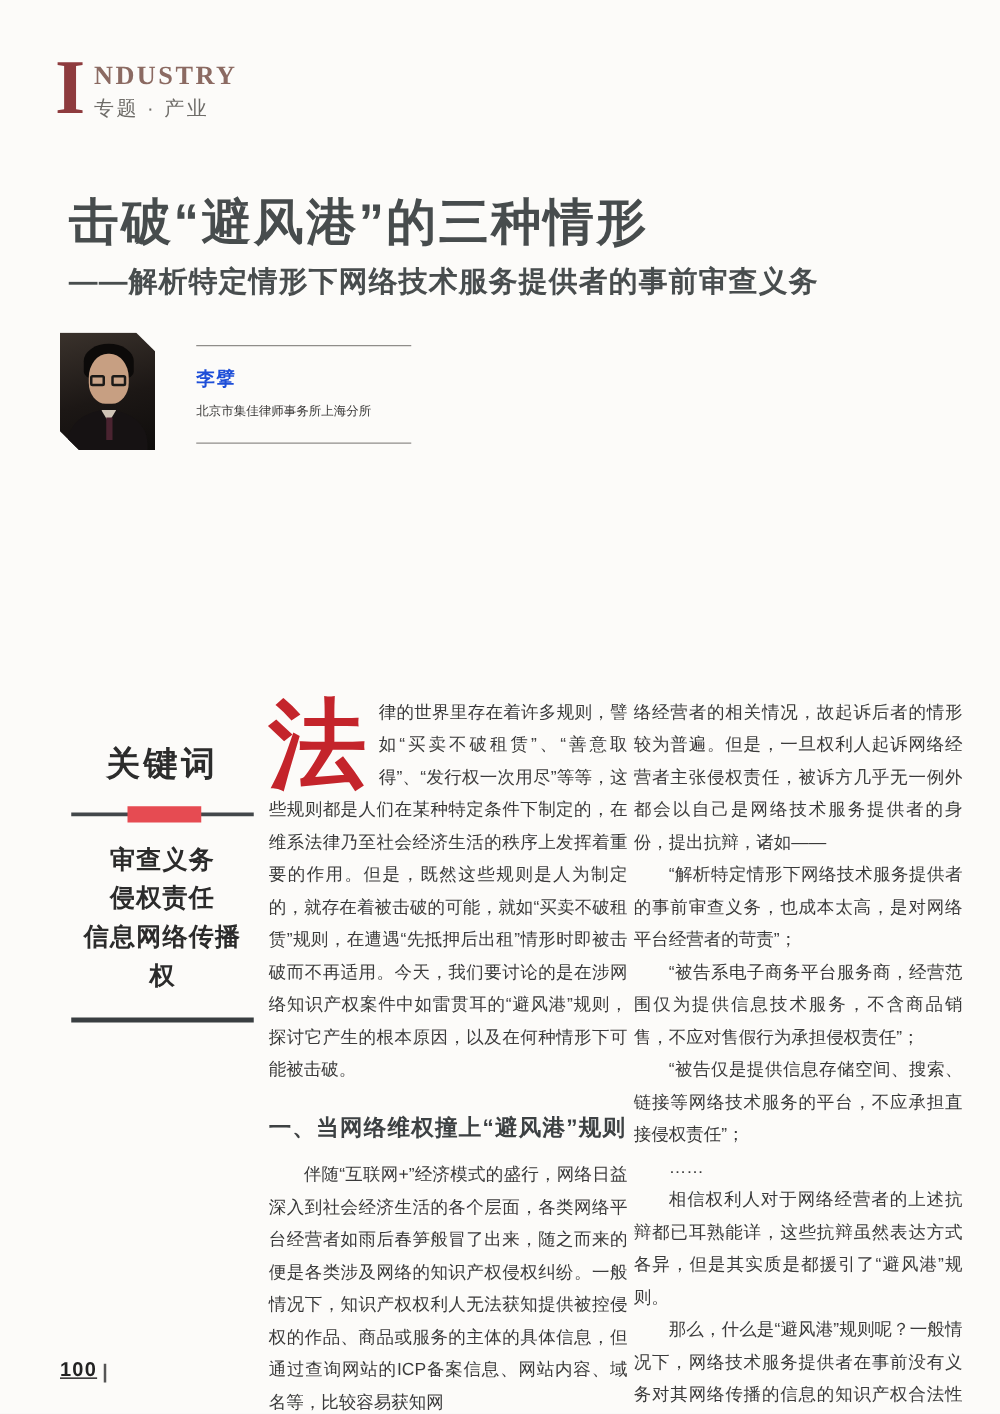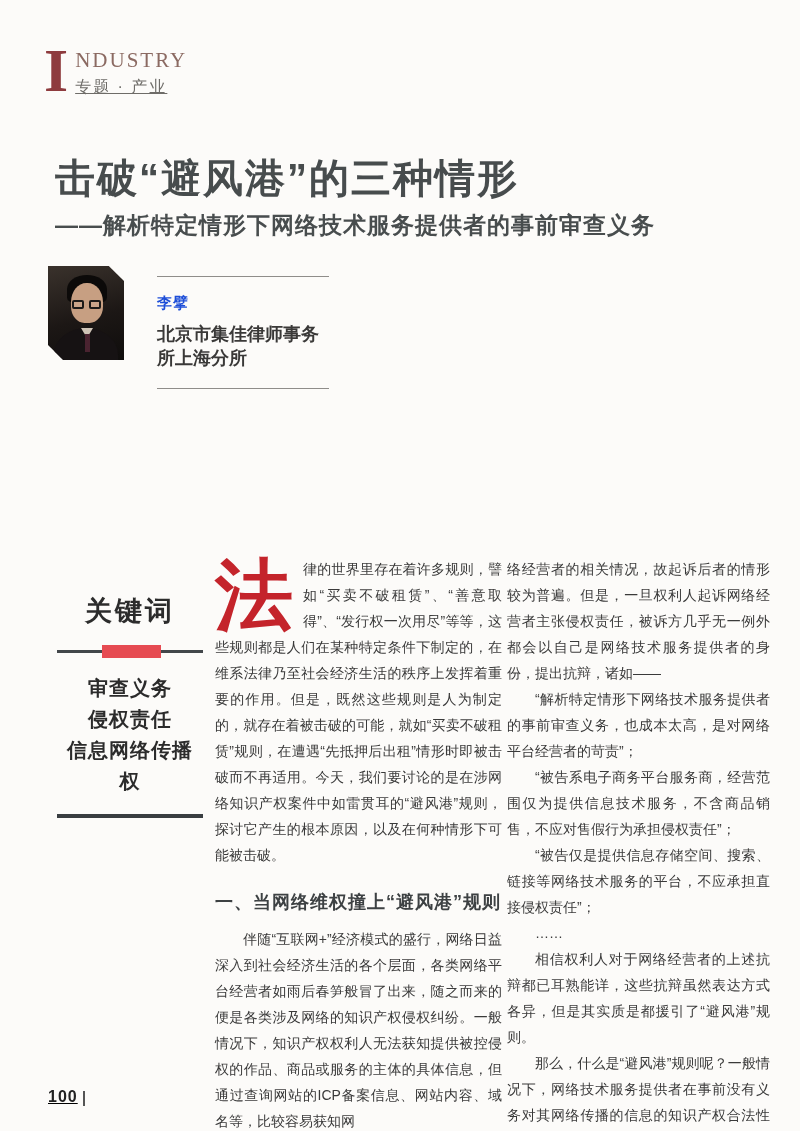--- a/index.html
+++ b/index.html
@@ -15,23 +15,23 @@
 
   
   .masthead { position:absolute; left:44px; top:42px; display:flex; align-items:flex-start; }
   .big-i {
     font-family:"Liberation Serif", serif;
     font-size:62px; line-height:56px; font-weight:bold; color:#8e3b3e;
   }
   .masthead-right { margin-left:7px; padding-top:6px; }
   .mag-name {
     font-family:"Liberation Serif", serif;
-    font-size:21px; letter-spacing:2px; color:#8b6a62; font-weight:400;text-align:center;
+    font-size:21px; letter-spacing:2px; color:#8b6a62; font-weight:700;text-align:center;
   }
-  .mag-section { font-size:16px; color:#6e6c68; margin-top:4px; letter-spacing:2px;text-decoration:underline; }
+  .mag-section { font-size:16px; color:#6e6c68; margin-top:4px; letter-spacing:2px; }
 
   
   .title-block { position:absolute; left:55px; top:155px; width:700px; }
   .title-main {
     font-size:40px; font-weight:bold; color:#474c4d; letter-spacing:2px; line-height:1.15;
   }
   .title-sub {
     margin-top:9px; font-size:23px; font-weight:bold; color:#484d4e; letter-spacing:1px;
   }
 
@@ -50,21 +50,21 @@
   }
   .photo .glass-l { left:24px; } .photo .glass-r { left:41px; }
   .photo .suit { position:absolute; bottom:0; left:6px; width:64px; height:32px; background:#161213; border-radius:55% 55% 0 0 / 90% 90% 0 0; }
   .photo .collar { position:absolute; bottom:22px; left:33px; width:12px; height:10px; background:#cfc4b6; clip-path:polygon(0 0,100% 0,50% 100%); }
   .photo .tie { position:absolute; bottom:8px; left:37px; width:5px; height:18px; background:#4a2330; }
 
   .author-info { margin-left:33px; width:178px; }
   .author-rule { width:172px; height:1px; background:#8f8d8a; }
   .author-rule.top { margin-top:10px; }
   .author-name { margin-top:17px; font-size:15px; font-weight:bold; color:#1d4ed8; letter-spacing:1px; }
-  .author-affiliation { margin-top:9px; font-size:18px; font-weight:700; color:#3a3938; }
+  .author-affiliation { margin-top:9px; font-size:10px; font-weight:400; color:#3a3938; }
   .author-rule.bottom { margin-top:18px; }
 
   
   .keywords { position:absolute; left:57px; top:593px; width:146px; text-align:center; }
   .kw-heading { font-size:27px; font-weight:bold; color:#2c2c2c; letter-spacing:3px; }
   .kw-divider { position:relative; margin-top:16px; height:13px; }
   .kw-divider .kw-line { position:absolute; left:0; right:0; top:5px; height:3px; background:#42474a; }
   .kw-divider .kw-red { position:absolute; left:31%; top:0; width:40%; height:13px; background:#e64b52; }
   .kw-list { margin-top:15px; }
   .kw-item { font-size:20px; font-weight:bold; color:#2b2b2b; line-height:31px; letter-spacing:1px; }

